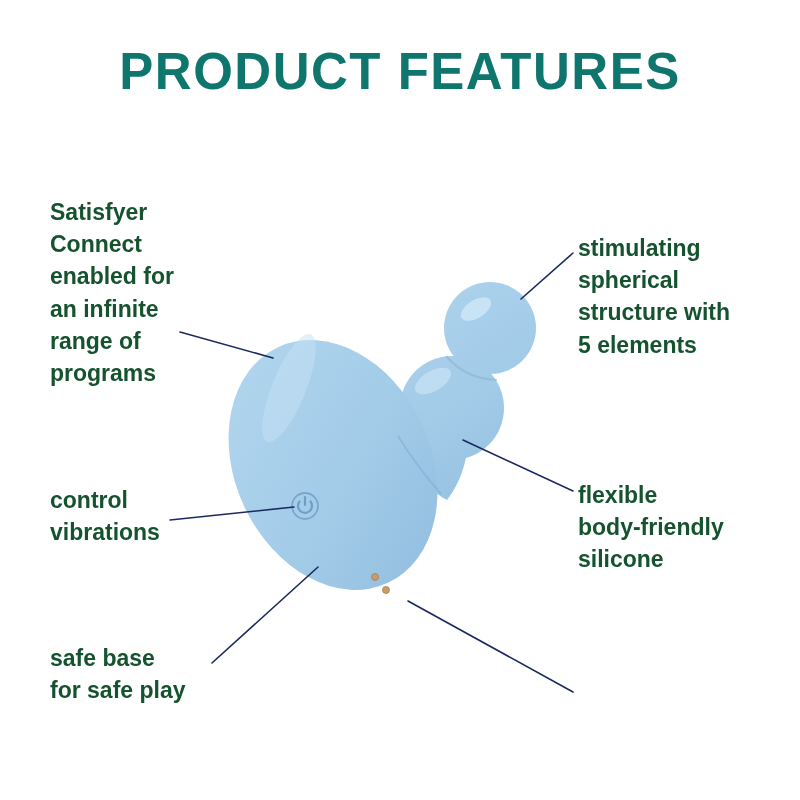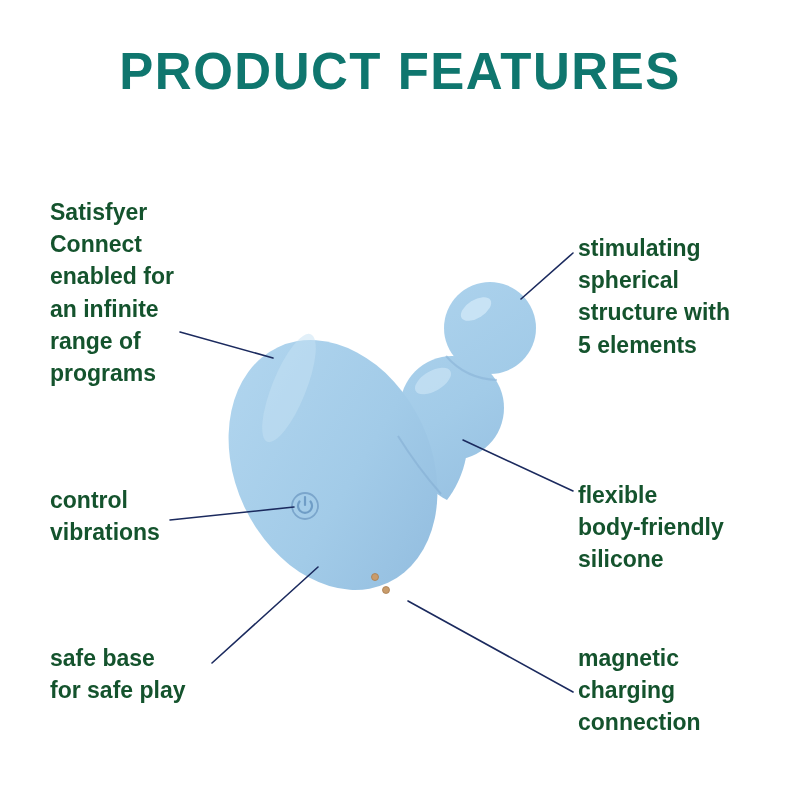--- a/index.html
+++ b/index.html
@@ -119,17 +119,14 @@
   <div class="feature-label lbl-control">control
 vibrations</div>
 
   <div class="feature-label lbl-flexible">flexible
 body-friendly
 silicone</div>
 
   <div class="feature-label lbl-base">safe base
 for safe play</div>
 
-  <div class="feature-label lbl-magnetic">magnetic
-charging
-connection</div>
 
 </div>
 
 </body></html>

